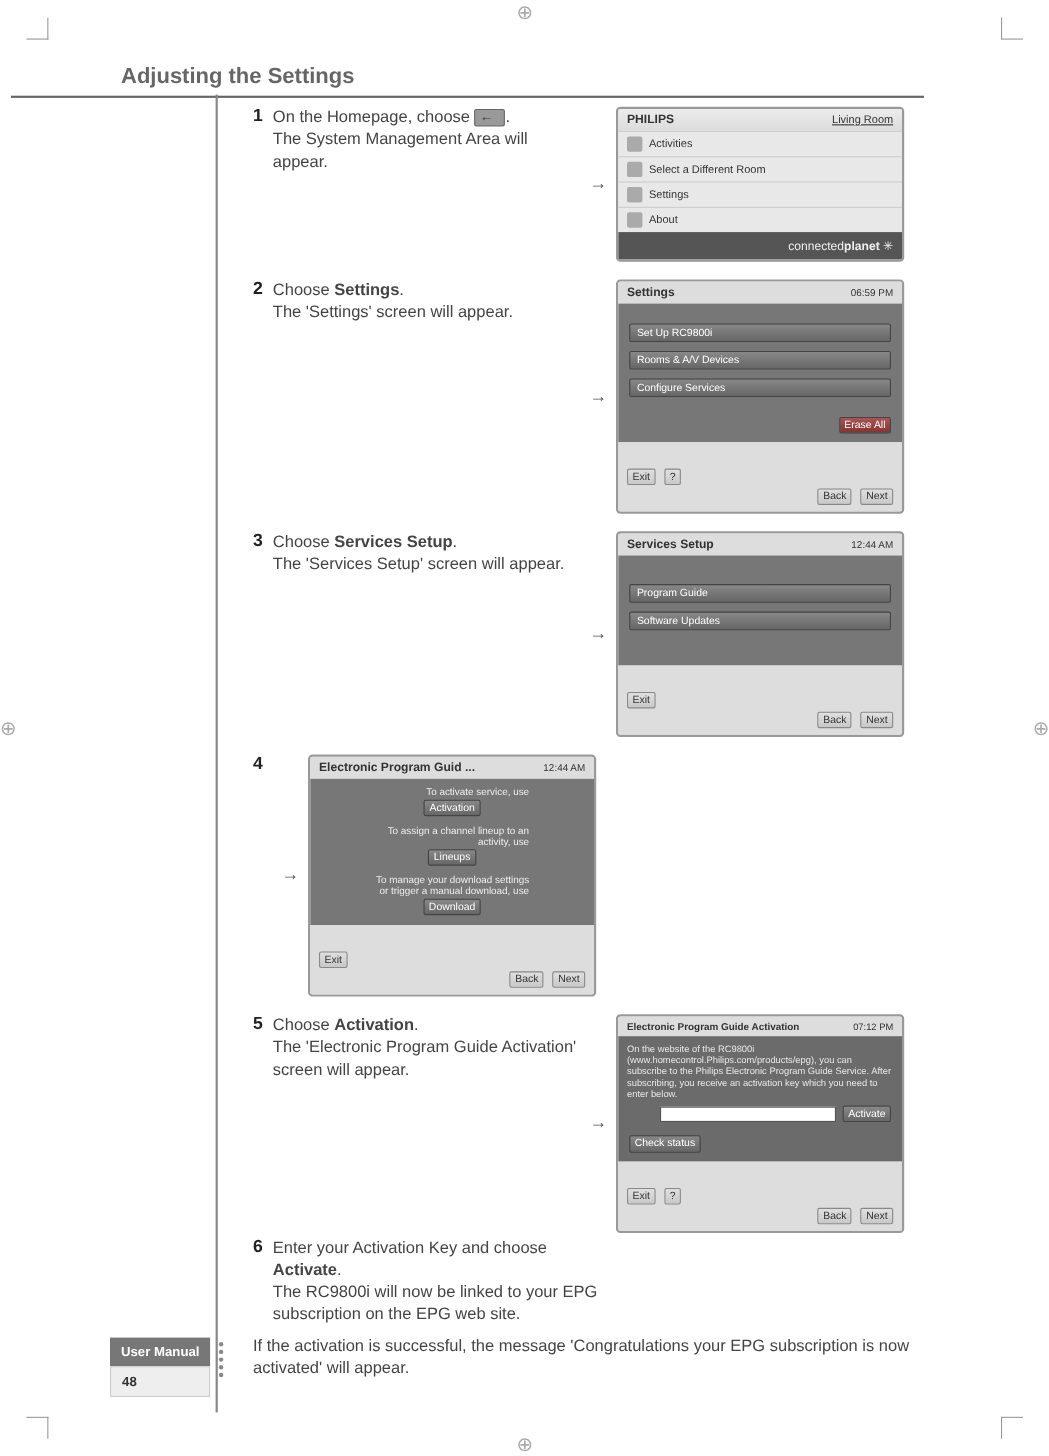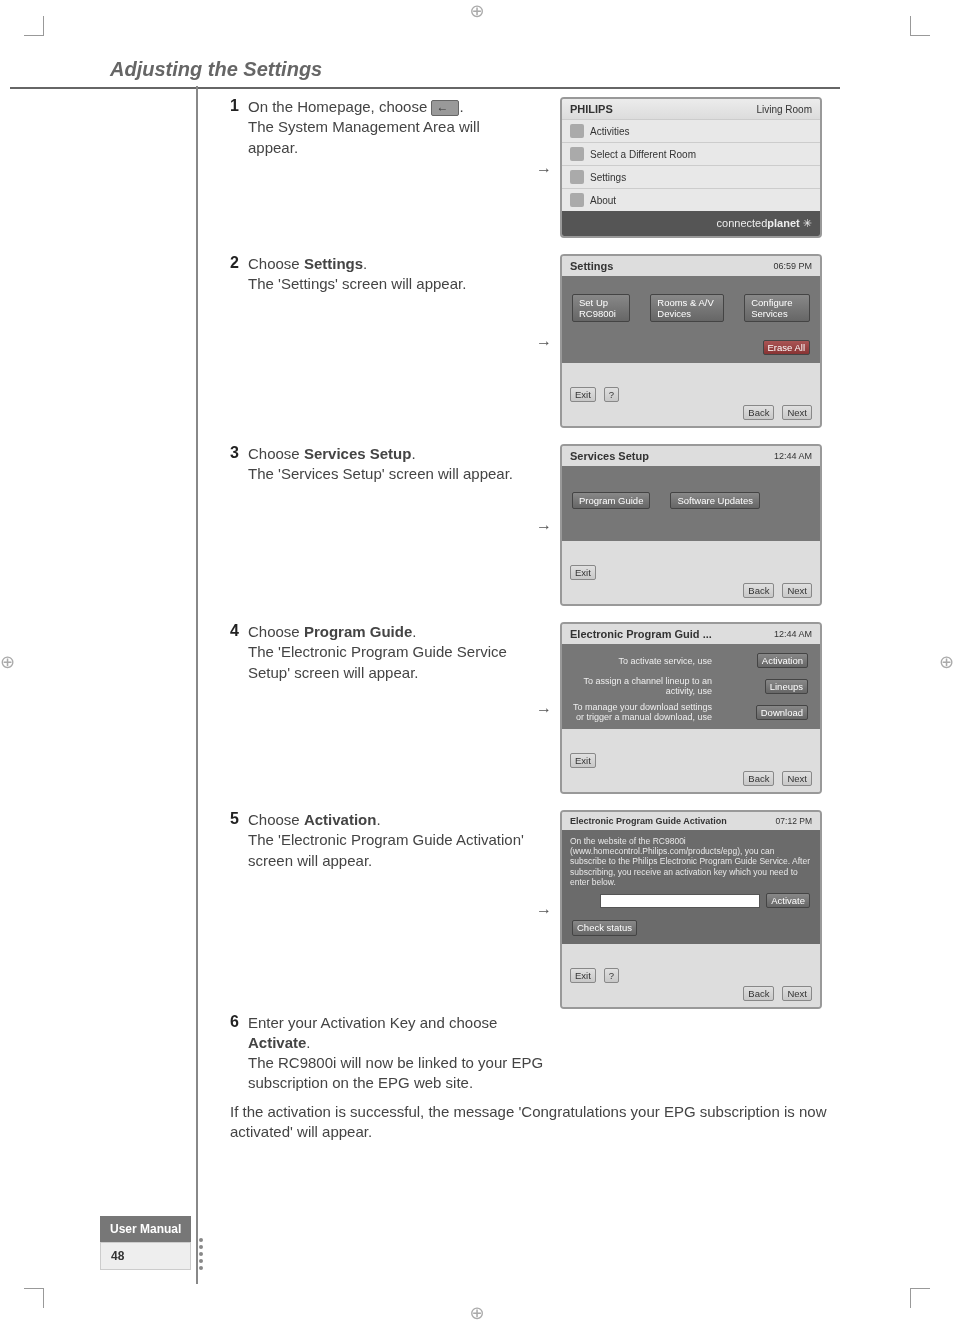--- a/index.html
+++ b/index.html
@@ -7,21 +7,21 @@
   .crop-top-left { position: absolute; top: 16px; left: 24px; width: 20px; height: 20px; border-right: 1px solid #999; border-bottom: 1px solid #999; }
   .crop-top-right { position: absolute; top: 16px; right: 24px; width: 20px; height: 20px; border-left: 1px solid #999; border-bottom: 1px solid #999; }
   .crop-bot-left { position: absolute; bottom: 16px; left: 24px; width: 20px; height: 20px; border-right: 1px solid #999; border-top: 1px solid #999; }
   .crop-bot-right { position: absolute; bottom: 16px; right: 24px; width: 20px; height: 20px; border-left: 1px solid #999; border-top: 1px solid #999; }
   .reg-top { position: absolute; top: 0; left: 50%; transform: translateX(-50%); font-size: 18px; color: #aaa; }
   .reg-bot { position: absolute; bottom: 0; left: 50%; transform: translateX(-50%); font-size: 18px; color: #aaa; }
   .reg-left { position: absolute; top: 50%; left: 0; transform: translateY(-50%); font-size: 18px; color: #aaa; }
   .reg-right { position: absolute; top: 50%; right: 0; transform: translateY(-50%); font-size: 18px; color: #aaa; }
 
   .page { position: absolute; top: 58px; left: 110px; right: 110px; bottom: 40px; }
-  .section-title { font-style: italic; font-weight: bold; font-size: 20px; color: #666; margin-bottom: 6px; }
+  .section-title { font-weight: bold; font-size: 20px; color: #666; margin-bottom: 6px; }
   .hr-line { border-top: 2px solid #666; width: 830px; margin-left: -100px; margin-bottom: 8px; }
   .left-margin { position: absolute; top: 28px; bottom: 0; left: 86px; width: 2px; background: #888; }
   .content { margin-left: 120px; }
 
   .step { display: flex; align-items: flex-start; margin-bottom: 16px; }
   .step-num { width: 18px; font-weight: bold; font-size: 16px; color: #222; flex-shrink: 0; }
   .step-text { width: 280px; font-size: 15px; color: #444; line-height: 1.35; }
   .step-arrow { width: 32px; display:flex; align-items:center; justify-content:center; align-self:center; color:#555; }
   .step-shot { flex-shrink: 0; }
   .icon-btn { display:inline-block; width:28px; height:16px; background:#999; border:1px solid #666; border-radius:2px; vertical-align:middle; position:relative; }
@@ -33,30 +33,30 @@
   .menu-row { background:#e8e8e8; color:#333; padding:4px 8px; border-top:1px solid #ccc; display:flex; align-items:center; gap:6px; }
   .menu-icon { width:14px; height:14px; display:inline-block; background:#aaa; border-radius:2px; }
   .cp-footer { background: #555; color:#eee; font-size:11px; padding:6px 8px; text-align:right; }
   .cp-footer b { font-weight:bold; }
   .rc-btn { display:inline-block; background: linear-gradient(#888,#666); color:#fff; border:1px solid #444; border-radius:2px; padding:2px 6px; font-size:9.5px; margin:2px; }
   .rc-btn.light { background: linear-gradient(#e0e0e0,#c8c8c8); color:#333; border:1px solid #888; }
   .rc-btn.small { padding:1px 4px; }
   .footer-row { background:#ddd; padding:4px 6px; display:flex; justify-content:space-between; align-items:center; }
   .footer-row .left { display:flex; gap:4px; }
   .footer-row .right { display:flex; gap:4px;margin-top:36px; }
-  .center-col { display:flex; align-items:center; padding:10px 0 14px; gap:16px; }
-  .two-col-row { display:flex; justify-content:space-between; align-items:center; padding:3px 6px; }
+  .center-col { display:flex; flex-direction:column; padding:10px 0 14px; gap:4px; }
+  .two-col-row { display:flex; justify-content:space-between; align-items:center; padding:3px 6px;flex-direction:column; }
   .two-col-row .lbl { font-size:9px; color:#eee; text-align:right; width:140px; }
   .activation-body { background:#6b6b6b; color:#e8e8e8; padding:6px 8px; font-size:8.5px; line-height:1.2; }
   .act-input-row { display:flex; justify-content:flex-end; align-items:center; gap:4px; margin-top:4px; }
   .act-field { width:160px; height:14px; background:#fff; border:1px solid #555; }
 
   .closing { margin-top: 6px; font-size: 15px; color:#444; line-height:1.35; }
 
-  .page-foot { position:absolute; bottom: 14px; left: -10px; display:flex; align-items:flex-end; gap:0; }
+  .page-foot { position:absolute; bottom: 14px; left: -10px; display:flex; align-items:flex-start; gap:0; }
   .um-box { background:#777; color:#fff; font-weight:bold; font-size:12px; padding:6px 10px; }
   .pagenum { background:#eee; color:#333; font-weight:bold; font-size:12px; padding:6px 10px; border:1px solid #ccc; }
   .dots { margin-left: 8px; display:flex; flex-direction:column; gap:3px; margin-top:4px; }
   .dot { width:4px; height:4px; background:#888; border-radius:50%; }
 </style>
 </head>
 <body>
 
 <div class="crop-top-left"></div>
 <div class="crop-top-right"></div>
@@ -79,21 +79,21 @@
       <div class="step-text">
         <span>On the Homepage, choose </span>
         <span class="icon-btn"></span>.<br>
         <span>The System Management Area will appear.</span>
       </div>
       <div class="step-arrow">→</div>
       <div class="step-shot">
         <div class="shot">
           <div class="shot-header">
             <span style="font-weight:bold;">PHILIPS</span>
-            <span style="font-weight:normal;font-size:10px;">Living Room</span>
+            <span style="font-weight:normal;font-size:10px;text-decoration:underline;">Living Room</span>
           </div>
           <div class="menu-row">
               <span class="menu-icon"></span>
               <span>Activities</span>
             </div>
           <div class="menu-row">
               <span class="menu-icon"></span>
               <span>Select a Different Room</span>
             </div>
           <div class="menu-row">
@@ -171,24 +171,20 @@
               <span class="rc-btn light small">Back</span>
               <span class="rc-btn light small">Next</span>
             </div>
           </div>
         </div>
       </div>
     </div>
 
     <div class="step">
       <div class="step-num">4</div>
-      <div class="step-text">
-        <span>Choose </span><b>Program Guide</b><span>.</span><br>
-        <span>The 'Electronic Program Guide Service Setup' screen will appear.</span>
-      </div>
       <div class="step-arrow">→</div>
       <div class="step-shot">
         <div class="shot">
           <div class="shot-header" style="background:#ddd;">
             <span>Electronic Program Guid ...</span>
             <span style="font-size:9px;font-weight:normal;">12:44 AM</span>
           </div>
           <div class="shot-body" style="padding:4px 4px;">
             <div class="two-col-row">
                 <span class="lbl">To activate service, use</span>

